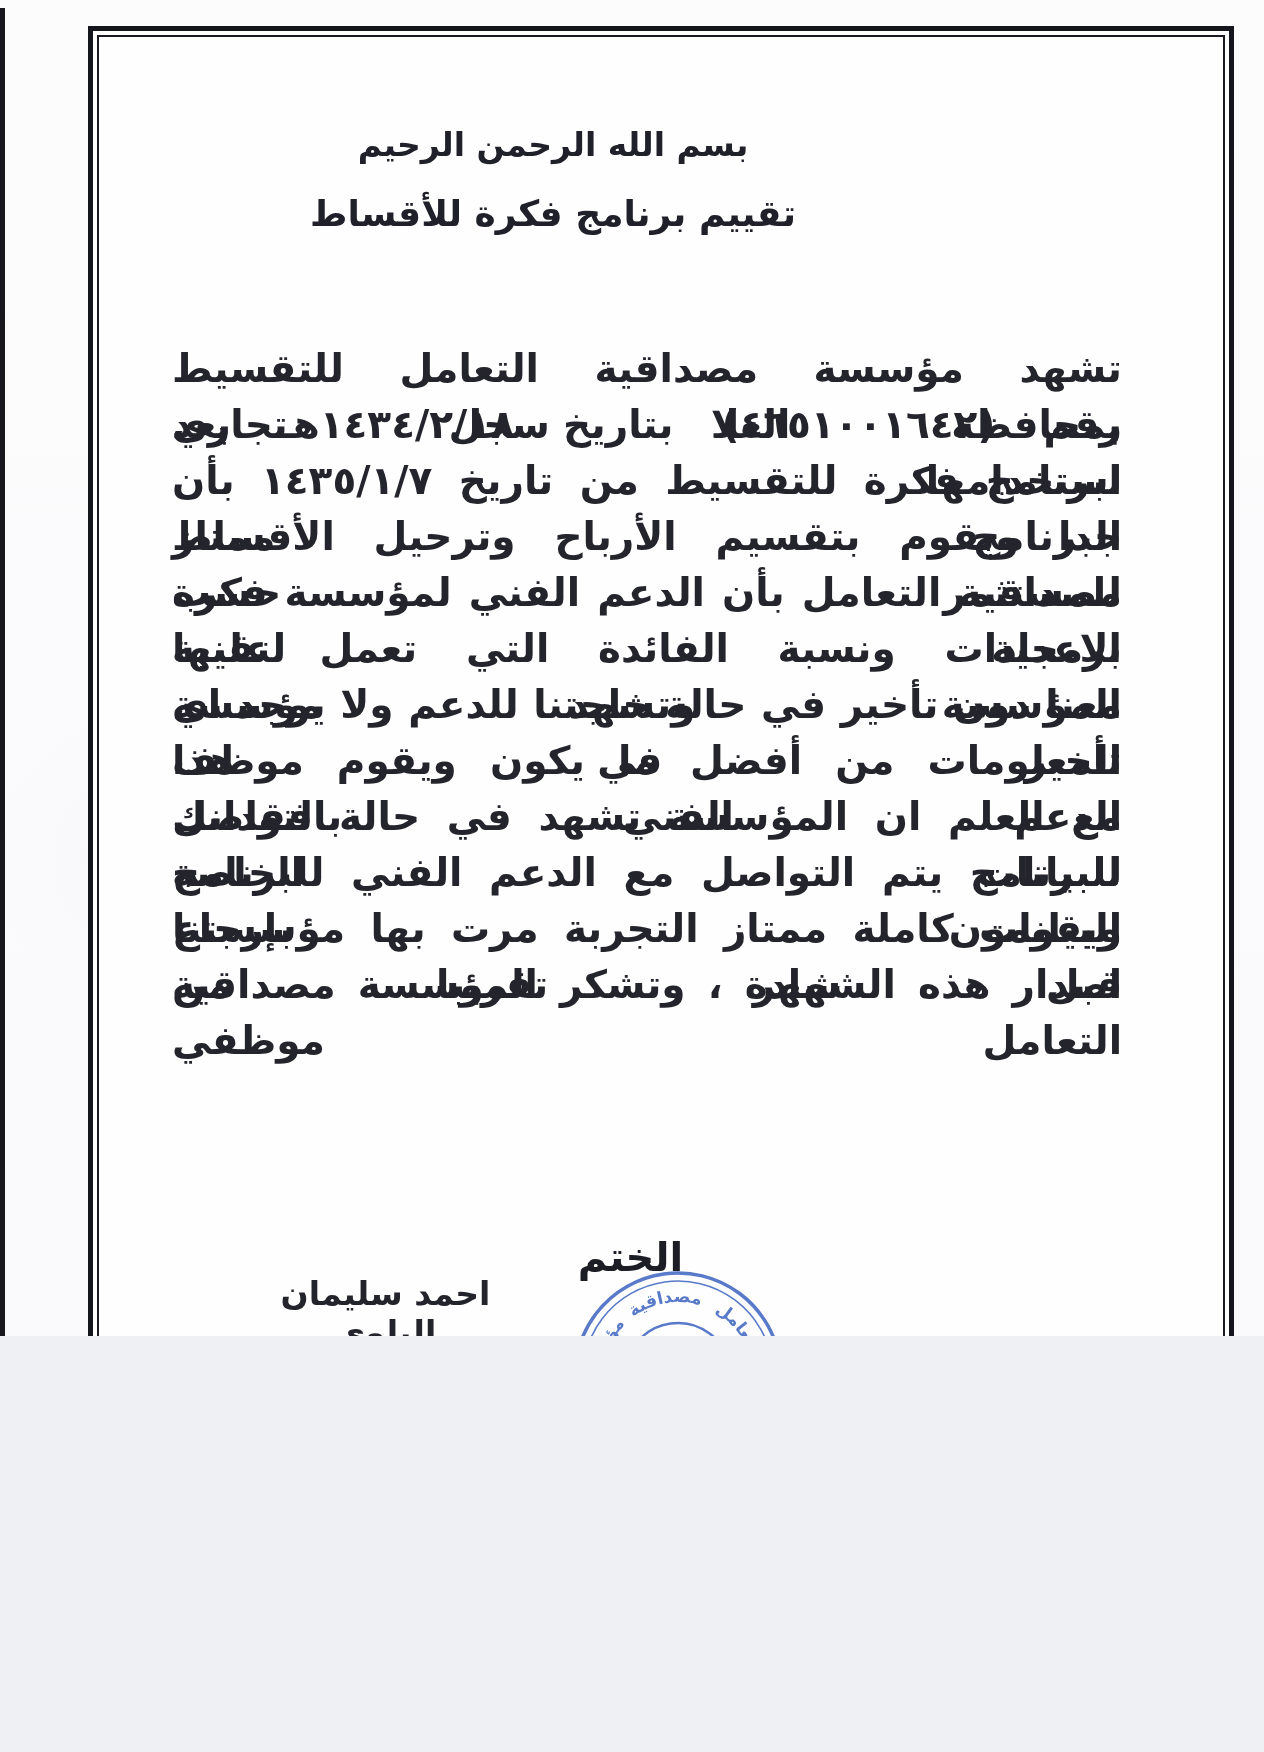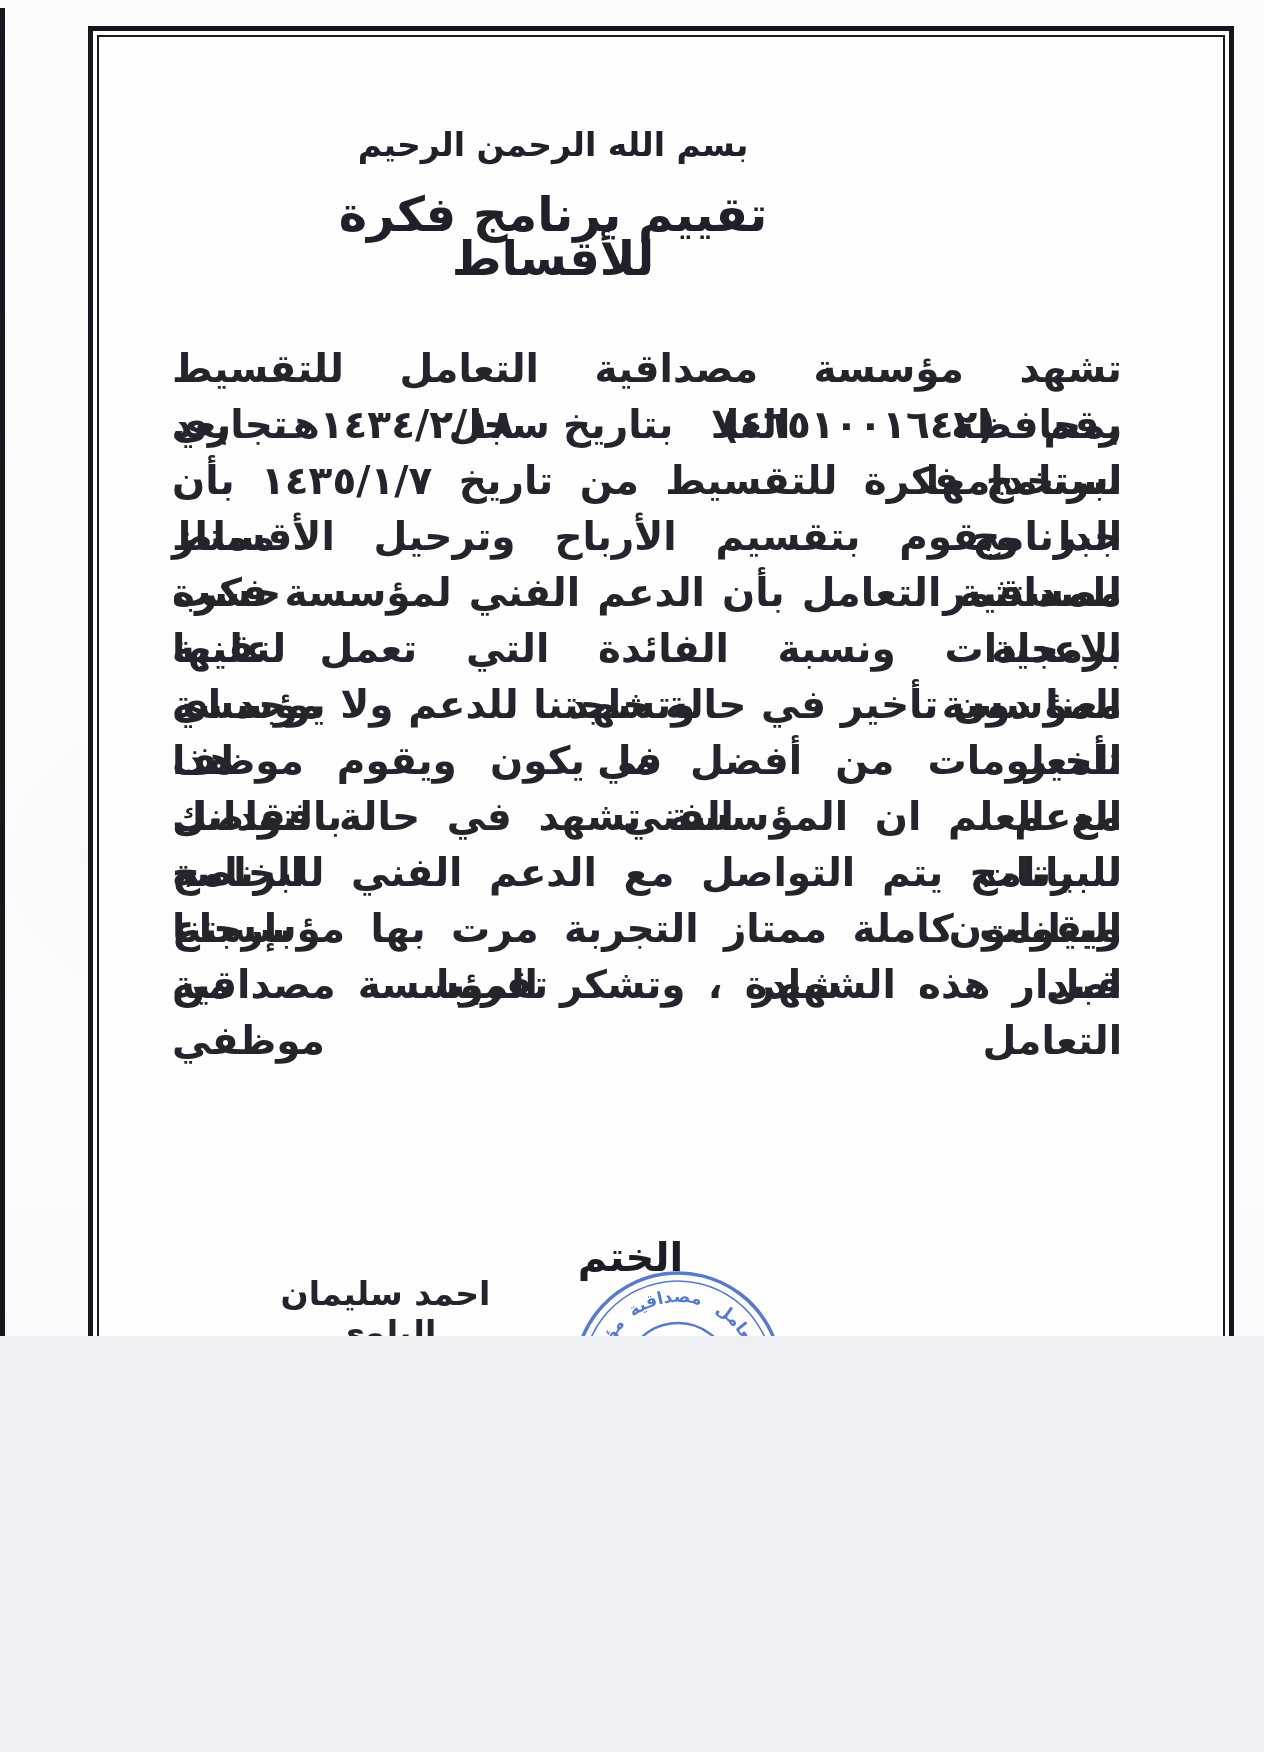--- a/index.html
+++ b/index.html
@@ -15,21 +15,21 @@
   .edge-fringe{position:absolute;left:96px;top:1681px;width:1128px;height:3px;
     background:linear-gradient(90deg,rgba(216,170,96,.55),rgba(226,210,160,.35),rgba(216,170,96,.5));}
   
   .frame{position:absolute;left:88px;top:26px;width:1146px;height:1652px;
     border:5px solid #15151d;box-sizing:border-box;background:#fefefe;}
   .frame-inner{position:absolute;left:4px;top:4px;right:4px;bottom:4px;border:2px solid #1a1a22;}
   
   .header{position:absolute;left:283px;top:124px;width:540px;text-align:center;
     direction:rtl;color:#20202a;font-weight:bold;}
   .basmala{font-size:33px;line-height:42px;}
-  .doc-title{font-size:48px;line-height:44px;margin-top:26px;}
+  .doc-title{font-size:36px;line-height:44px;margin-top:26px;}
   
   .body-text{position:absolute;left:172px;top:341px;width:950px;direction:rtl;color:#24242c;}
   .bline{height:56px;line-height:56px;font-size:39px;font-weight:700;
     text-align:justify;text-align-last:justify;overflow:visible;}
   
   .stamp-heading{position:absolute;left:573px;top:1234px;width:115px;text-align:center;
     font-size:40px;font-weight:bold;color:#1d1d26;direction:rtl;}
   .stamp-svg{position:absolute;left:568px;top:1266px;width:220px;height:220px;
     transform:rotate(-8deg);opacity:.92;}
   

